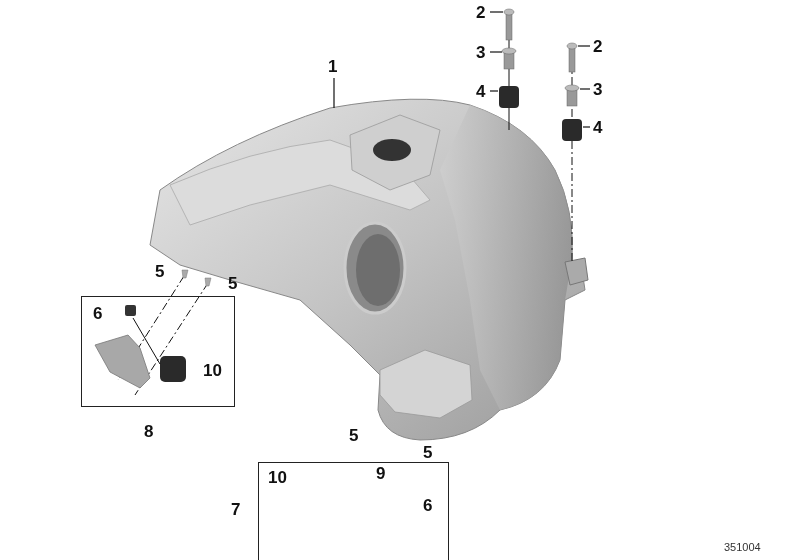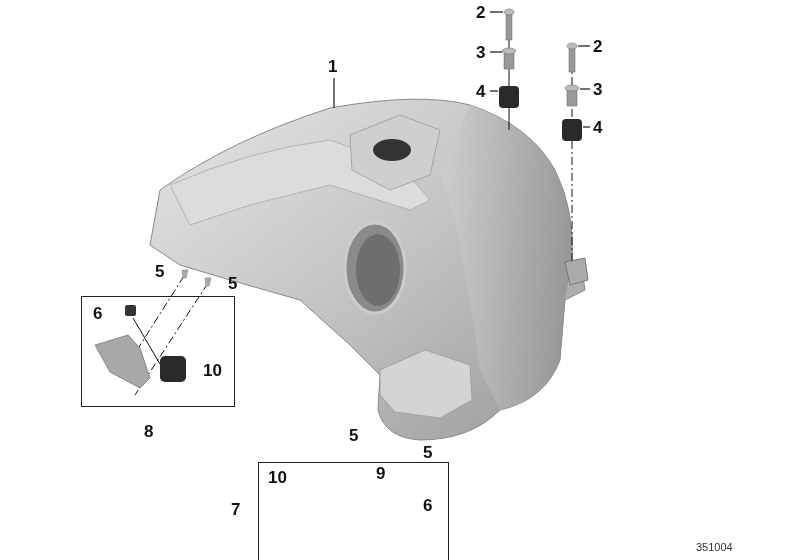--- a/index.html
+++ b/index.html
@@ -134,14 +134,14 @@
   <span class="callout" style="left:203px;top:362px;">10</span>
   <span class="callout" style="left:144px;top:423px;">8</span>
 
   <span class="callout" style="left:349px;top:427px;">5</span>
   <span class="callout" style="left:423px;top:444px;">5</span>
   <span class="callout" style="left:268px;top:469px;">10</span>
   <span class="callout" style="left:376px;top:465px;">9</span>
   <span class="callout" style="left:423px;top:497px;">6</span>
   <span class="callout" style="left:231px;top:501px;">7</span>
 
-  <span class="ref-num" style="left:696px;top:541px;">351004</span>
+  <span class="ref-num" style="left:724px;top:541px;">351004</span>
 </line></line></line></line></line></line></line></line></line></line></line></div>
 
 </body></html>

